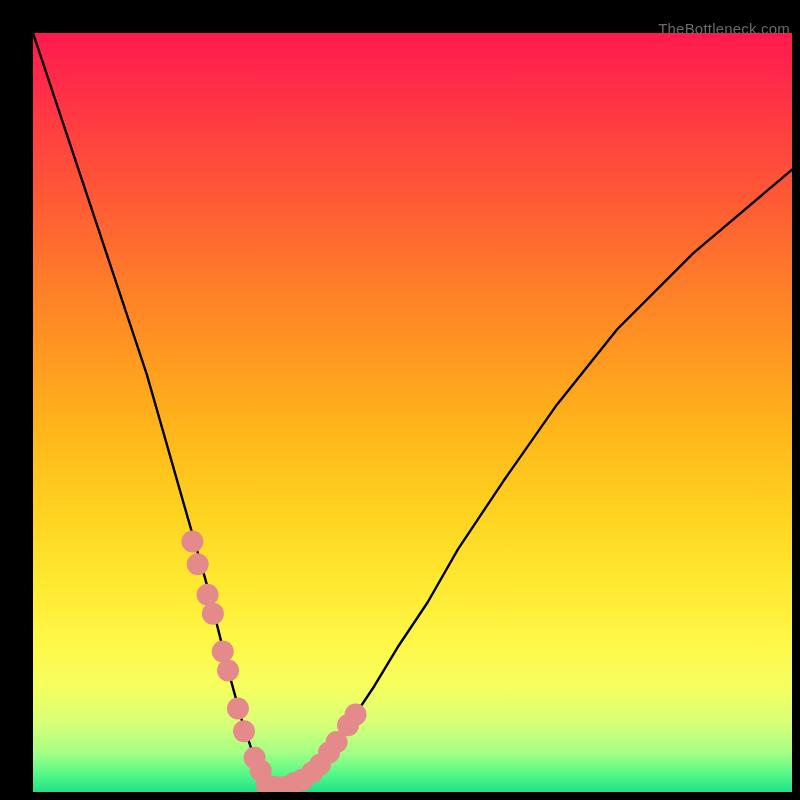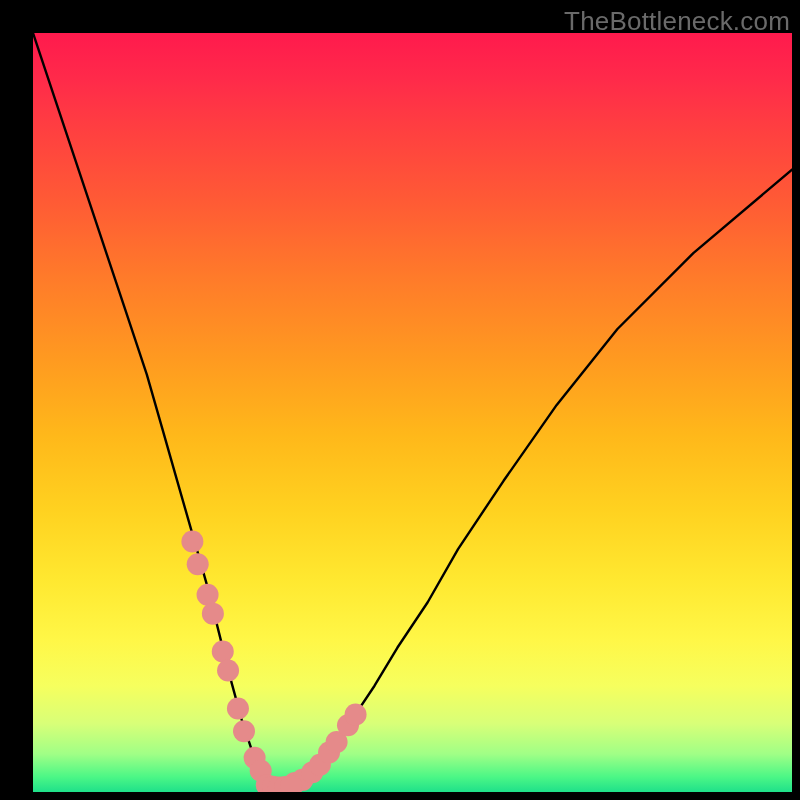--- a/index.html
+++ b/index.html
@@ -44,24 +44,24 @@
   }
   .plot-area svg {
     position: absolute;
     left: 0;
     top: 0;
     width: 759px;
     height: 759px;
   }
   .watermark {
     position: absolute;
-    top: 6px;
+    top: 20px;
     right: 10px;
     color: #6a6a6a;
-    font-size: 26px;
+    font-size: 15px;
     font-weight: 500;
     letter-spacing: 0.2px;
     user-select: none;
   }
 </style>
 </head>
 <body>
 
 <div class="frame">
 

